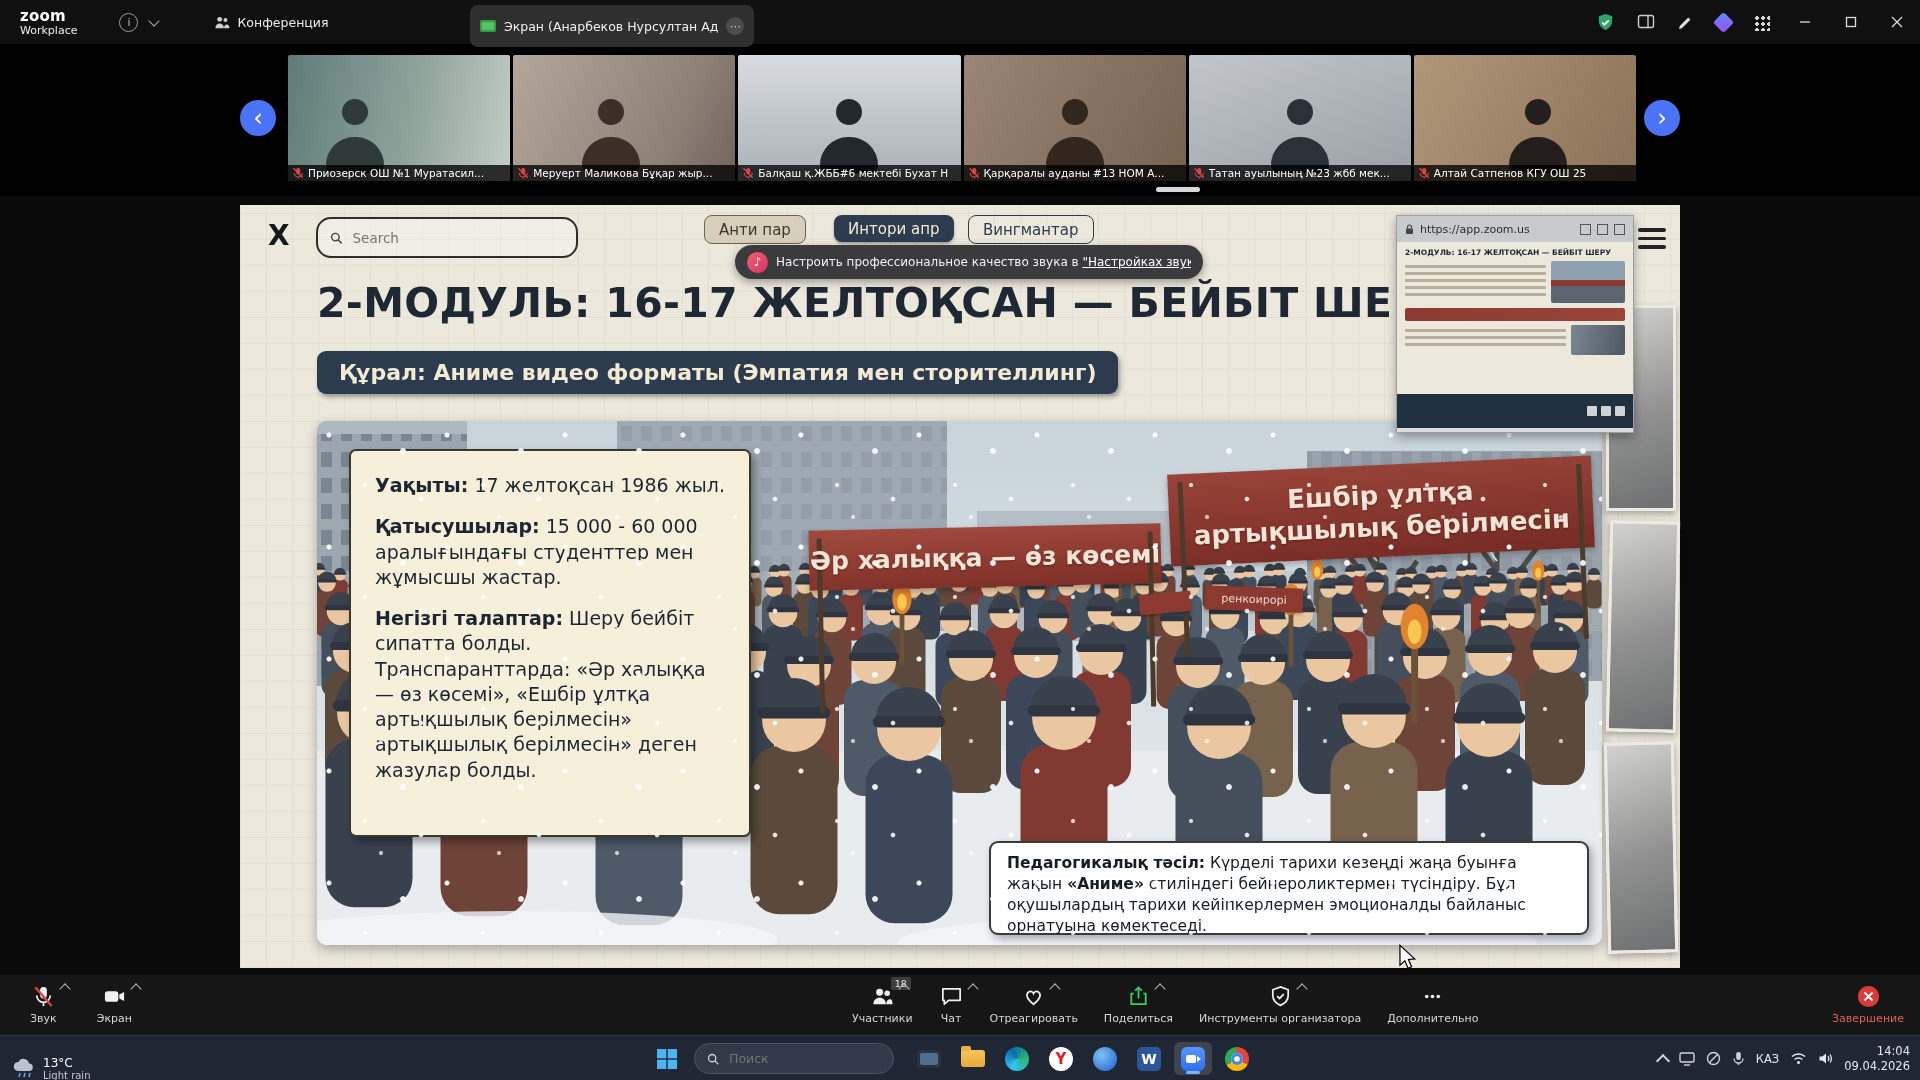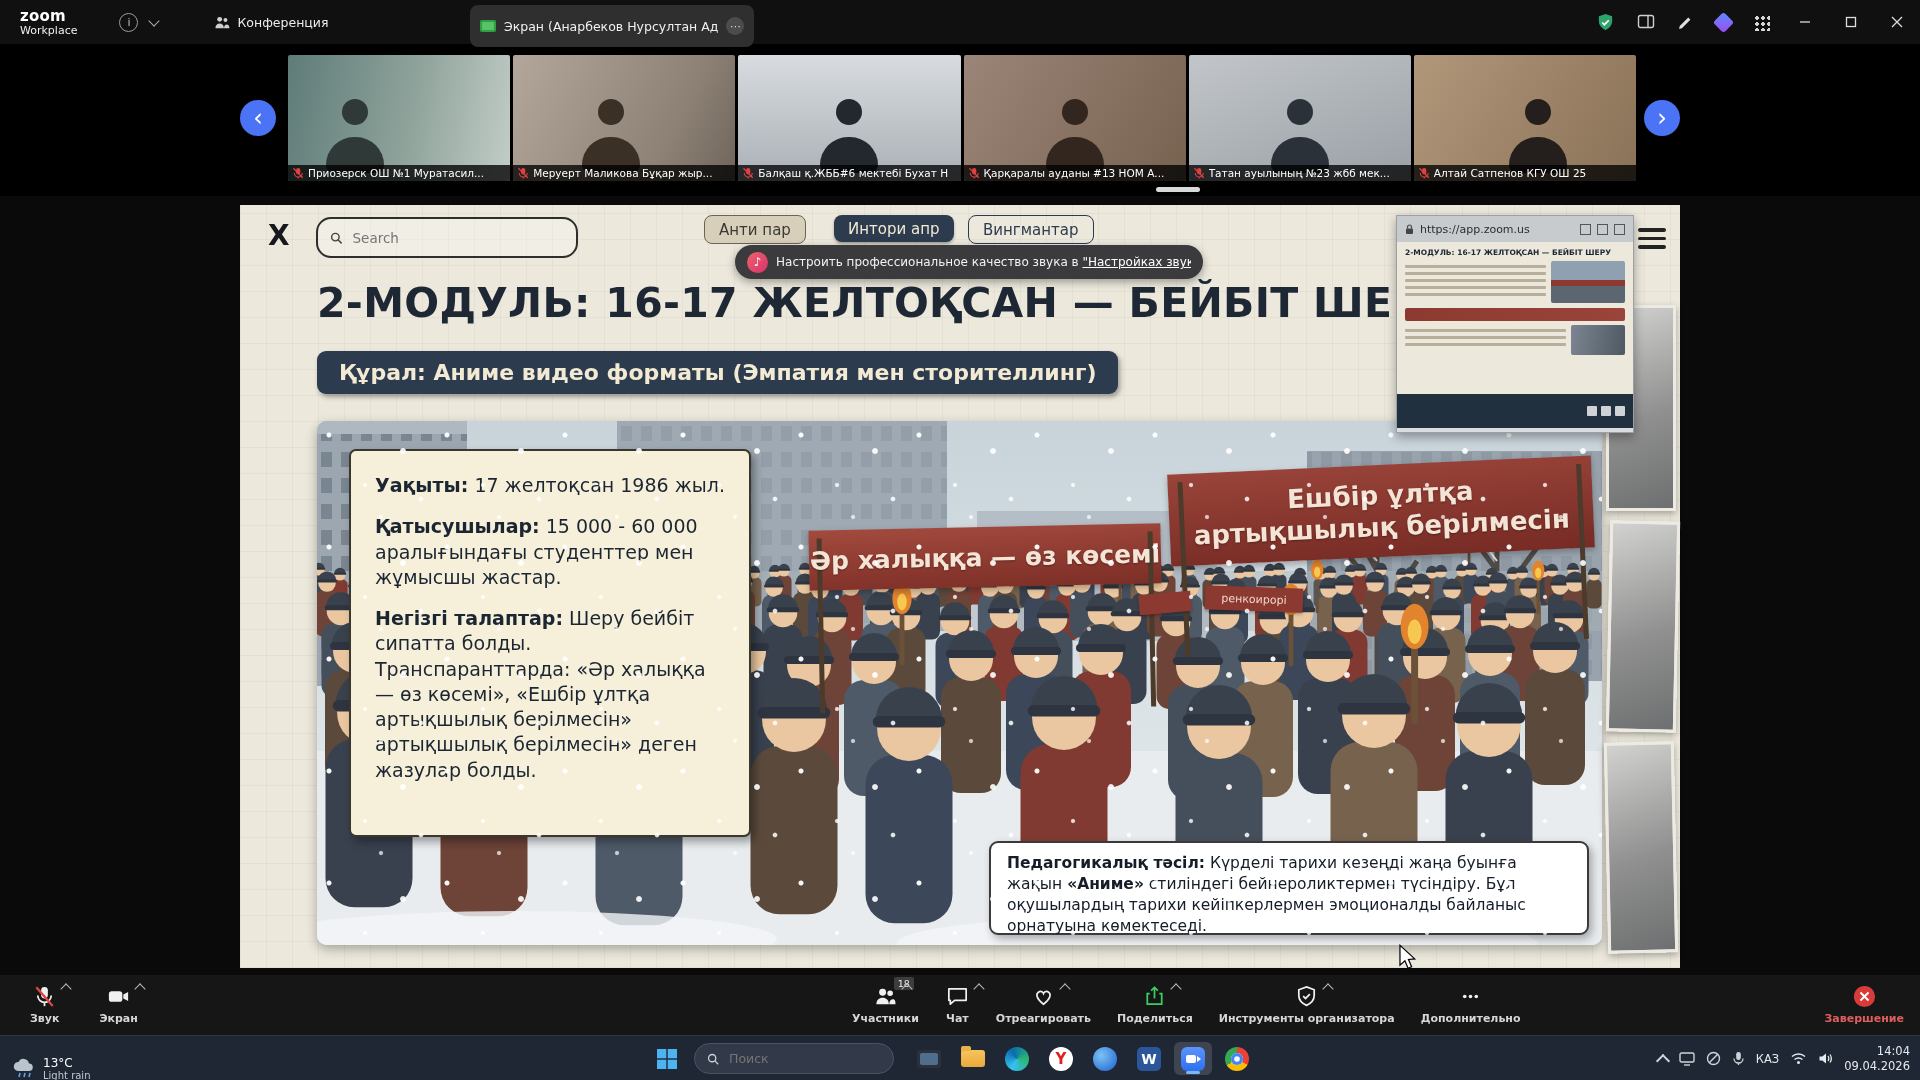--- a/index.html
+++ b/index.html
@@ -109,21 +109,21 @@
   .popup-foot{height:34px;background:#20303f;display:flex;align-items:center;justify-content:flex-end;gap:4px;padding:0 8px;box-sizing:border-box;}
   .popup-foot i{width:10px;height:10px;background:#cfd3d6;display:block;border-radius:1px;}
   .hamburger{position:absolute;left:1398px;top:18px;z-index:7;}
   .hamburger i{display:block;width:28px;height:3.5px;background:#232323;margin:5px 0;border-radius:2px;}
 
   .cursor{position:absolute;left:1398px;top:748px;z-index:60;pointer-events:none;}
 
   
   .ztoolbar{position:absolute;left:0;top:975px;width:100%;height:60px;background:#161616;z-index:40;}
   .tool{display:flex;flex-direction:column;align-items:center;justify-content:flex-start;position:relative;color:#d9d9d9;cursor:pointer;}
-  .tlabel{font-size:11px;margin-top:2px;white-space:nowrap;color:#d6d6d6;font-weight:bold;}
+  .tlabel{font-size:11px;margin-top:2px;white-space:nowrap;color:#d6d6d6;}
   .ticon{position:relative;height:28px;display:flex;align-items:center;}
   .chev{position:absolute;right:-13px;top:3px;width:7px;height:7px;border-left:1.6px solid #b9b9b9;border-top:1.6px solid #b9b9b9;transform:rotate(45deg);}
   .left-tools{position:absolute;left:30px;top:7px;display:flex;gap:40px;}
   .center-tools{position:absolute;left:852px;top:7px;display:flex;gap:26px;}
   .end-tool{position:absolute;right:16px;top:7px;}
   .badge{position:absolute;top:-5px;right:-16px;background:#3d3d3d;color:#e8e8e8;font-size:9.5px;padding:1px 4px;border-radius:2px;}
   .end-tool .tlabel{color:#e05e5e;}
 
   
   .taskbar{position:absolute;left:0;top:1035px;width:100%;height:45px;background:#202734;border-top:1px solid rgba(255,255,255,.07);z-index:40;}

